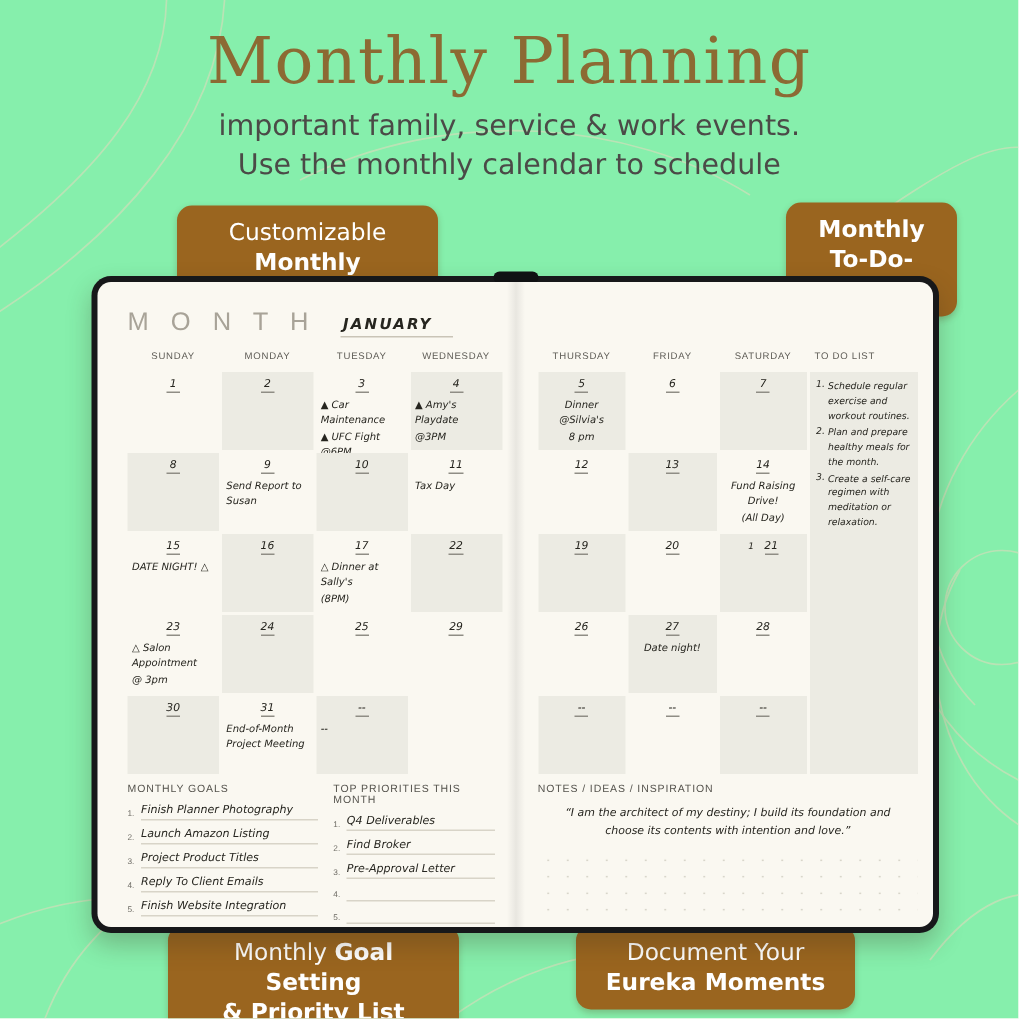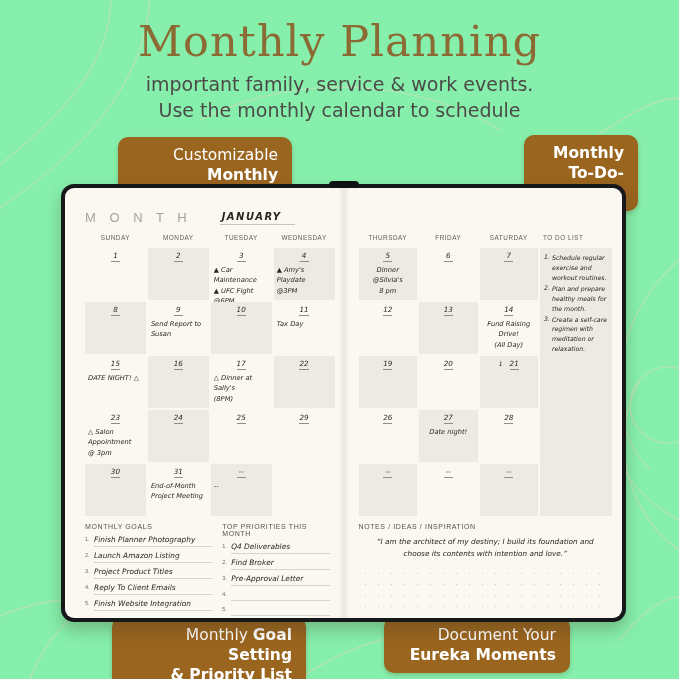--- a/index.html
+++ b/index.html
@@ -8,21 +8,21 @@
   .floral{position:absolute;inset:0;pointer-events:none;}
 
   
   .title{position:absolute;top:16px;left:0;width:100%;text-align:center;
          font-family:"DejaVu Serif",serif;font-weight:400;font-size:43px;color:#8c6a33;letter-spacing:1px;}
   .subtitle{position:absolute;top:72px;left:0;width:100%;text-align:center;
             font-family:"DejaVu Sans",sans-serif;font-size:19px;line-height:1.35;color:#4b4a47;}
 
   
   .badge{position:absolute;background:#9a651f;color:#fff;border-radius:10px;
-         padding:8px 14px;text-align:right;font-family:"DejaVu Sans",sans-serif;
+         padding:8px 14px;text-align:center;font-family:"DejaVu Sans",sans-serif;
          font-size:15.5px;line-height:1.3;box-shadow:0 2px 4px rgba(80,55,15,.25);}
   .badge .bold{font-weight:700;}
   .badge-tl{left:118px;top:137px;width:146px;}
   .badge-tr{left:524px;top:135px;width:86px;}
   .badge-bl{left:112px;top:617px;width:166px;}
   .badge-br{left:384px;top:617px;width:158px;}
 
   
   .planner{position:absolute;left:61px;top:184px;width:557px;height:430px;background:#17181a;
            border-radius:13px;padding:4px;box-shadow:0 8px 16px rgba(60,50,30,.28);}
@@ -31,22 +31,22 @@
   .pages{display:flex;width:100%;height:100%;background:#faf8f1;border-radius:9px;overflow:hidden;position:relative;}
   .gutter{position:absolute;left:50%;top:0;width:12px;height:100%;transform:translateX(-50%);
           background:linear-gradient(to right,rgba(0,0,0,0),rgba(0,0,0,.07) 50%,rgba(0,0,0,0));}
   .page{width:50%;box-sizing:border-box;padding-top:13px;}
   .page-left{padding-left:20px;padding-right:9px;}
   .page-right{padding-left:15px;padding-right:10px;}
 
   .hand{font-family:"DejaVu Sans",cursive;font-style:italic;color:#26251f;}
 
   .month-hdr{display:flex;align-items:flex-end;height:24px;margin-bottom:9px;}
-  .month-label{font-size:13px;letter-spacing:5px;color:#a8a398;}
-  .month-value{font-size:10px;font-weight:700;margin-left:28px;letter-spacing:1.5px;
+  .month-label{font-size:17px;letter-spacing:5px;color:#a8a398;}
+  .month-value{font-size:10px;font-weight:700;margin-left:16px;letter-spacing:1.5px;
                border-bottom:1px solid #c9c4b7;padding:0 14px 2px 2px;}
   .spacer{height:33px;}
 
   .day-hdrs{display:grid;column-gap:2px;margin-bottom:4px;}
   .day-hdrs.left{grid-template-columns:repeat(4,1fr);}
   .day-hdrs.right{grid-template-columns:repeat(3,1fr) 72px;}
   .day-hdr{font-size:6.4px;letter-spacing:.5px;color:#5f5d57;text-align:center;padding-bottom:3px;}
   .day-hdr.todo-h{text-align:left;padding-left:3px;}
 
   .cells{display:grid;gap:2px;}
@@ -64,21 +64,21 @@
 
   .todo-box{grid-column:4;grid-row:1 / span 5;background:#ecebe3;padding:5px 3px 4px 4px;}
   .todo-item{display:flex;margin-bottom:1px;}
   .todo-item .tn{font-size:6.2px;width:8px;flex:none;}
   .todo-item .tt{flex:1;font-size:6.2px;line-height:1.6;}
 
   .bottom-left{display:flex;margin-top:7px;}
   .col-goals{width:55%;padding-right:10px;box-sizing:border-box;}
   .col-prior{width:45%;padding-right:4px;box-sizing:border-box;}
   .sec-label{font-size:7px;letter-spacing:.6px;color:#55534d;margin-bottom:6px;}
-  .line-item{display:flex;align-items:flex-start;margin-bottom:4.5px;}
+  .line-item{display:flex;align-items:flex-end;margin-bottom:4.5px;}
   .line-item .gn{font-size:5.5px;color:#6c6a63;width:9px;flex:none;padding-bottom:1px;}
   .line-item .gt{flex:1;font-size:7.4px;line-height:1.2;border-bottom:1px solid #d8d4c8;padding-bottom:1.5px;min-height:8px;}
 
   .notes{margin-top:7px;}
   .quote{margin:5px auto 0;width:94%;text-align:center;font-size:7.3px;line-height:1.7;}
   .dots{margin-top:7px;height:42px;
         background-image:radial-gradient(#c7c4b6 .7px,transparent .85px);
         background-size:13px 11px;opacity:.85;}
 </style>
 </head>

